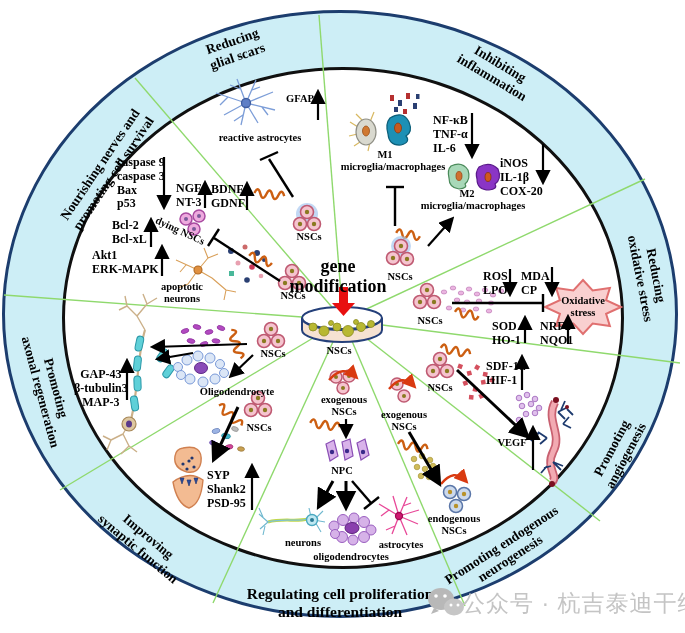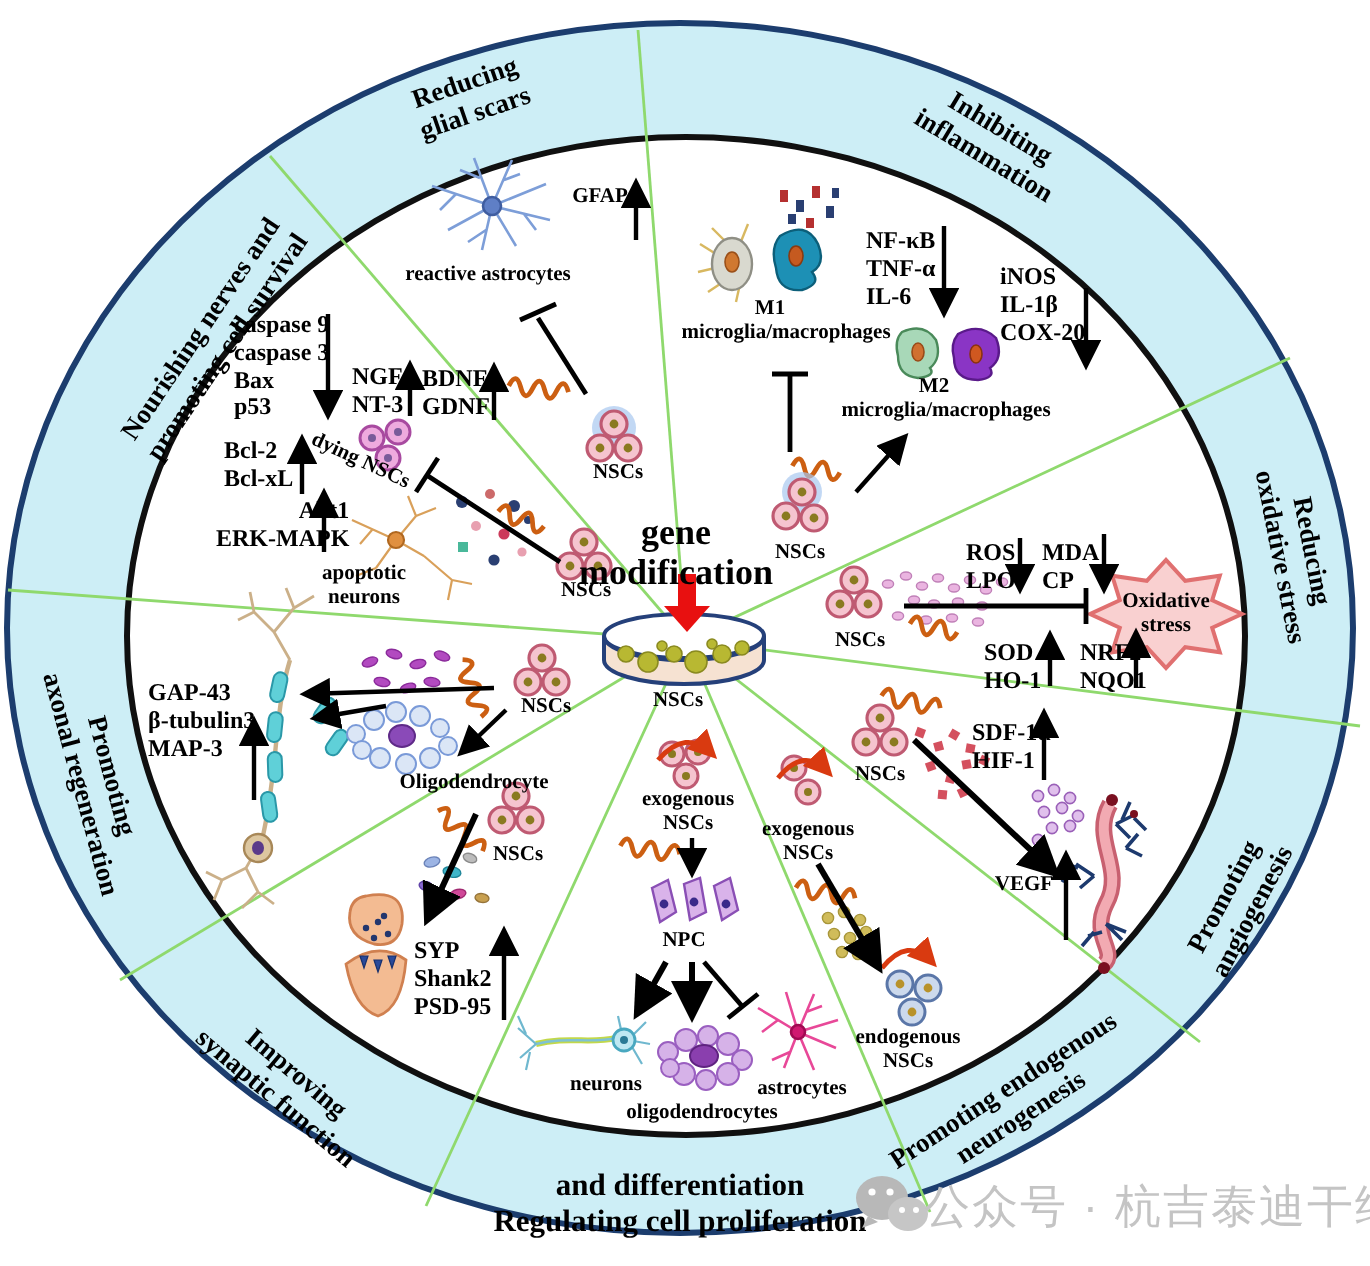--- a/index.html
+++ b/index.html
@@ -532,22 +532,22 @@
   </div>
   <div class="ring-lbl" style="left:619px;top:452px;transform:translate(-50%,-50%) rotate(-62deg);">
     <span>Promoting</span>
     <span>angiogenesis</span>
   </div>
   <div class="ring-lbl" style="left:506px;top:552px;transform:translate(-50%,-50%) rotate(-33deg);">
     <span>Promoting endogenous</span>
     <span>neurogenesis</span>
   </div>
   <div class="ring-lbl big" style="left:340px;top:603px;">
+    <span>Regulating cell proliferation</span>
     <span>and differentiation</span>
-    <span>Regulating cell proliferation</span>
   </div>
   <div class="ring-lbl" style="left:143px;top:543px;transform:translate(-50%,-50%) rotate(40deg);">
     <span>Improving</span>
     <span>synaptic function</span>
   </div>
   <div class="ring-lbl" style="left:48px;top:390px;transform:translate(-50%,-50%) rotate(75deg);">
     <span>Promoting</span>
     <span>axonal regeneration</span>
   </div>
   <div class="ring-lbl" style="left:107px;top:169px;transform:translate(-50%,-50%) rotate(-56deg);">
@@ -555,31 +555,31 @@
     <span>promoting cell survival</span>
   </div>
 
   <div class="lbl center-lbl" style="left:338px;top:276px;">
     <span>gene</span>
     <span>modification</span>
   </div>
   <div class="lbl" style="left:339px;top:351px;">NSCs</div>
 
   <div class="lbl" style="left:300px;top:99px;">GFAP</div>
-  <div class="lbl" style="left:244px;top:138px;">reactive astrocytes</div>
+  <div class="lbl" style="left:260px;top:138px;">reactive astrocytes</div>
   <div class="lbl" style="left:309px;top:237px;">NSCs</div>
 
   <div class="lbl" style="left:385px;top:155px;">M1</div>
   <div class="lbl" style="left:393px;top:167px;">microglia/macrophages</div>
   <div class="mol" style="left:433px;top:114px;">
     <span>NF-κB</span>
     <span>TNF-α</span>
     <span>IL-6</span>
   </div>
-  <div class="mol" style="left:500px;top:132px;font-family:Liberation Serif, serif;">
+  <div class="mol" style="left:500px;top:157px;font-family:Liberation Serif, serif;">
     <span>iNOS</span>
     <span>IL-1β</span>
     <span>COX-20</span>
   </div>
   <div class="lbl" style="left:467px;top:194px;">M2</div>
   <div class="lbl" style="left:473px;top:206px;">microglia/macrophages</div>
   <div class="lbl" style="left:400px;top:277px;">NSCs</div>
 
   <div class="mol" style="left:483px;top:270px;">
     <span>ROS</span>
@@ -628,21 +628,21 @@
   <div class="lbl" style="left:351px;top:557px;">oligodendrocytes</div>
   <div class="lbl" style="left:401px;top:545px;text-align:right;">astrocytes</div>
 
   <div class="lbl" style="left:259px;top:428px;">NSCs</div>
   <div class="mol" style="left:207px;top:469px;">
     <span>SYP</span>
     <span>Shank2</span>
     <span>PSD-95</span>
   </div>
 
-  <div class="mol" style="left:74px;top:340px;">
+  <div class="mol" style="left:74px;top:368px;text-align:center;">
     <span>GAP-43</span>
     <span>β-tubulin3</span>
     <span>MAP-3</span>
   </div>
   <div class="lbl" style="left:193px;top:392px;margin-left:44px;">Oligodendrocyte</div>
   <div class="lbl" style="left:273px;top:354px;">NSCs</div>
 
   <div class="mol" style="left:117px;top:156px;font-family:Liberation Serif, serif;">
     <span>caspase 9</span>
     <span>caspase 3</span>
@@ -654,21 +654,21 @@
     <span>NT-3</span>
   </div>
   <div class="mol" style="left:211px;top:183px;">
     <span>BDNF</span>
     <span>GDNF</span>
   </div>
   <div class="mol" style="left:112px;top:219px;">
     <span>Bcl-2</span>
     <span>Bcl-xL</span>
   </div>
-  <div class="mol" style="left:108px;top:249px;text-align:right;">
+  <div class="mol" style="left:92px;top:249px;">
     <span>Akt1</span>
     <span>ERK-MAPK</span>
   </div>
   <div class="lbl rot25" style="left:180px;top:231px;">dying NSCs</div>
   <div class="lbl" style="left:182px;top:293px;">
     <span>apoptotic</span>
     <span>neurons</span>
   </div>
   <div class="lbl" style="left:293px;top:296px;">NSCs</div>
 

